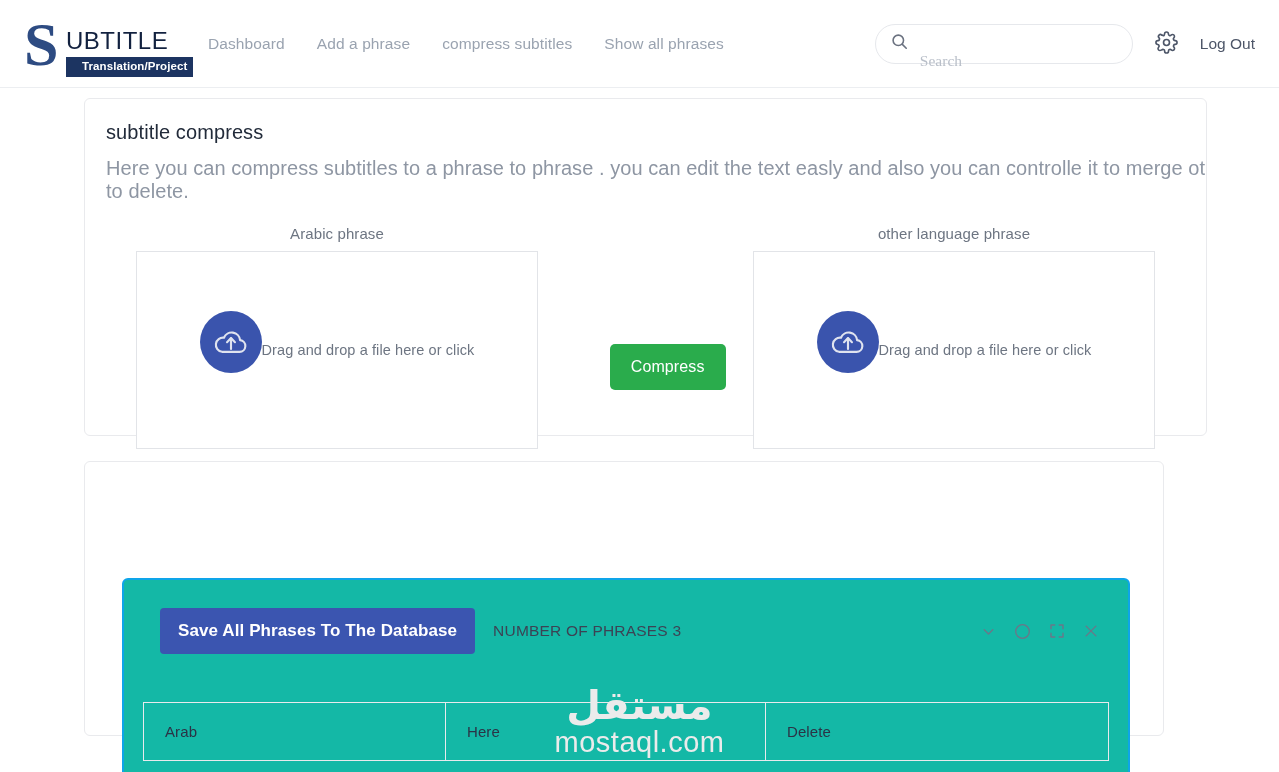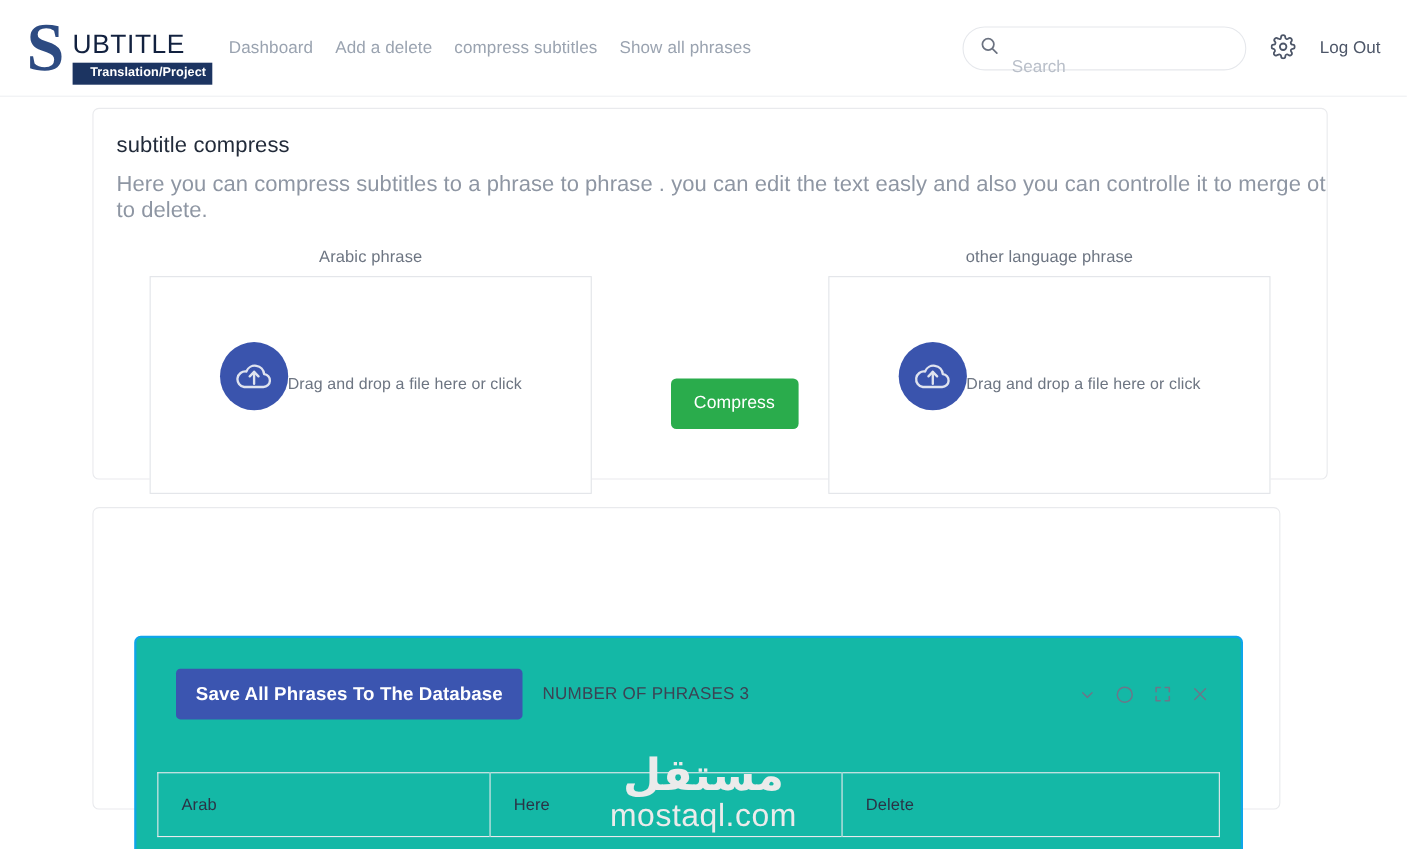--- a/index.html
+++ b/index.html
@@ -62,21 +62,21 @@
     line-height: 15px;
     padding: 2px 6px 3px 16px;
     letter-spacing: 0.1px;
     white-space: nowrap;
     font-weight: 600;
   }
 
   .nav {
     display: flex;
     align-items: center;
-    gap: 20px;
+    gap: 32px;
     margin-left: 36px;
   }
   .nav-item {
     font-size: 15.5px;
     color: #9aa3b0;
     text-decoration: none;
     white-space: nowrap;
     cursor: pointer;
     letter-spacing: 0.1px;
   }
@@ -96,21 +96,21 @@
     display: flex;
     align-items: center;
     padding: 0 14px;
     gap: 11px;
     background: #fff;
   }
   .search-box input {
     border: none;
     outline: none;
     font-size: 15.5px;
-    font-family: Liberation Sans, sans-serif;
+    font-family: Liberation Serif, serif;
     color: #4a5568;
     width: 100%;
     background: transparent;
     margin-top: 35px;
   }
   .search-box input::placeholder { color: #b9bfc9; }
 
   .icon-btn {
     background: none;
     border: none;
@@ -318,21 +318,21 @@
 <div class="header">
 
   <div class="logo-wrap">
     <span class="logo-s">S</span>
     <span class="logo-word">UBTITLE</span>
     <span class="logo-badge">Translation/Project</span>
   </div>
 
   <nav class="nav">
     <a class="nav-item">Dashboard</a>
-    <a class="nav-item">Add a delete</a>
+    <a class="nav-item">Add a phrase</a>
     <a class="nav-item">compress subtitles</a>
     <a class="nav-item">Show all phrases</a>
   </nav>
 
   <div class="header-right">
 
     <div class="search-box">
       <span>
         <svg width="19" height="19" viewBox="0 0 24 24" fill="none" stroke="#6b7280" stroke-width="2" stroke-linecap="round">
           <circle cx="10.5" cy="10.5" r="6.6"></circle>

